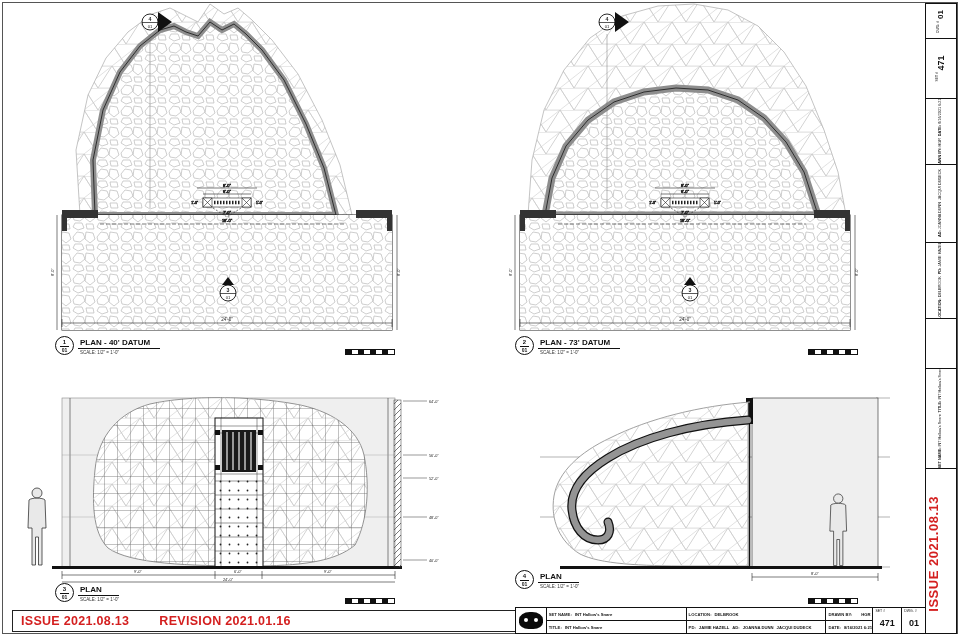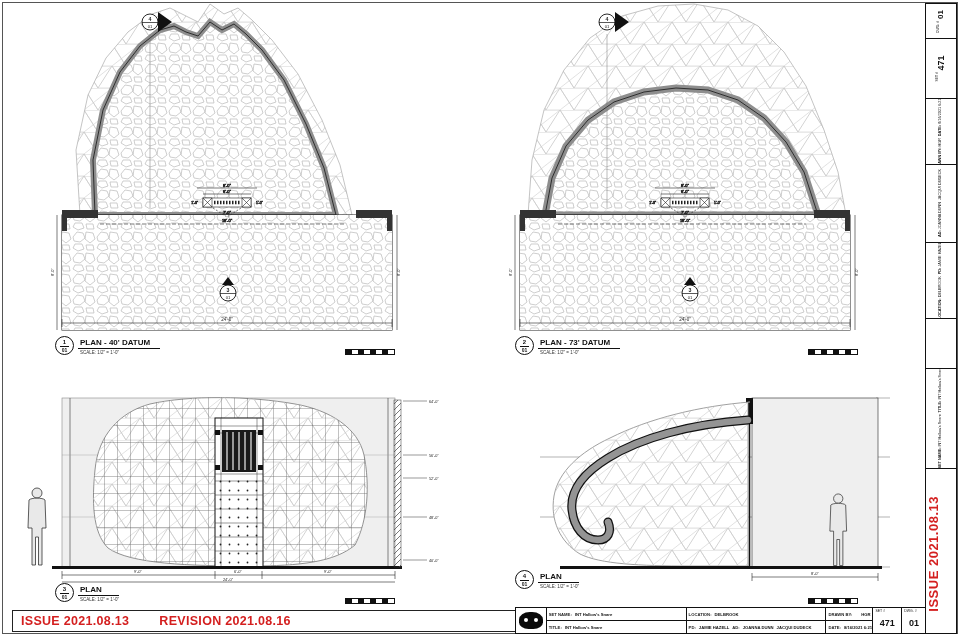--- a/index.html
+++ b/index.html
@@ -353,21 +353,21 @@
       </div>
   </div>
 
   <div class="scalebar" style="left:345px;top:349px"></div>
   <div class="scalebar" style="left:808px;top:349px"></div>
   <div class="scalebar" style="left:345px;top:598px"></div>
   <div class="scalebar" style="left:808px;top:598px"></div>
 
   <div class="issuebox">
     <span>ISSUE 2021.08.13</span>
-    <span>REVISION 2021.08.16</span>
+    <span>REVISION 2021.01.16</span>
   </div>
 
   <div class="bstrip">
     <div class="bcell" style="width:30px;justify-content:center">
       <div class="logoblob"></div>
     </div>
     <div class="bcell" style="width:140px">
       <div class="brow">
           <span class="blabel">SET NAME:</span>
         <span class="bval">INT Hallow's Snare</span>

